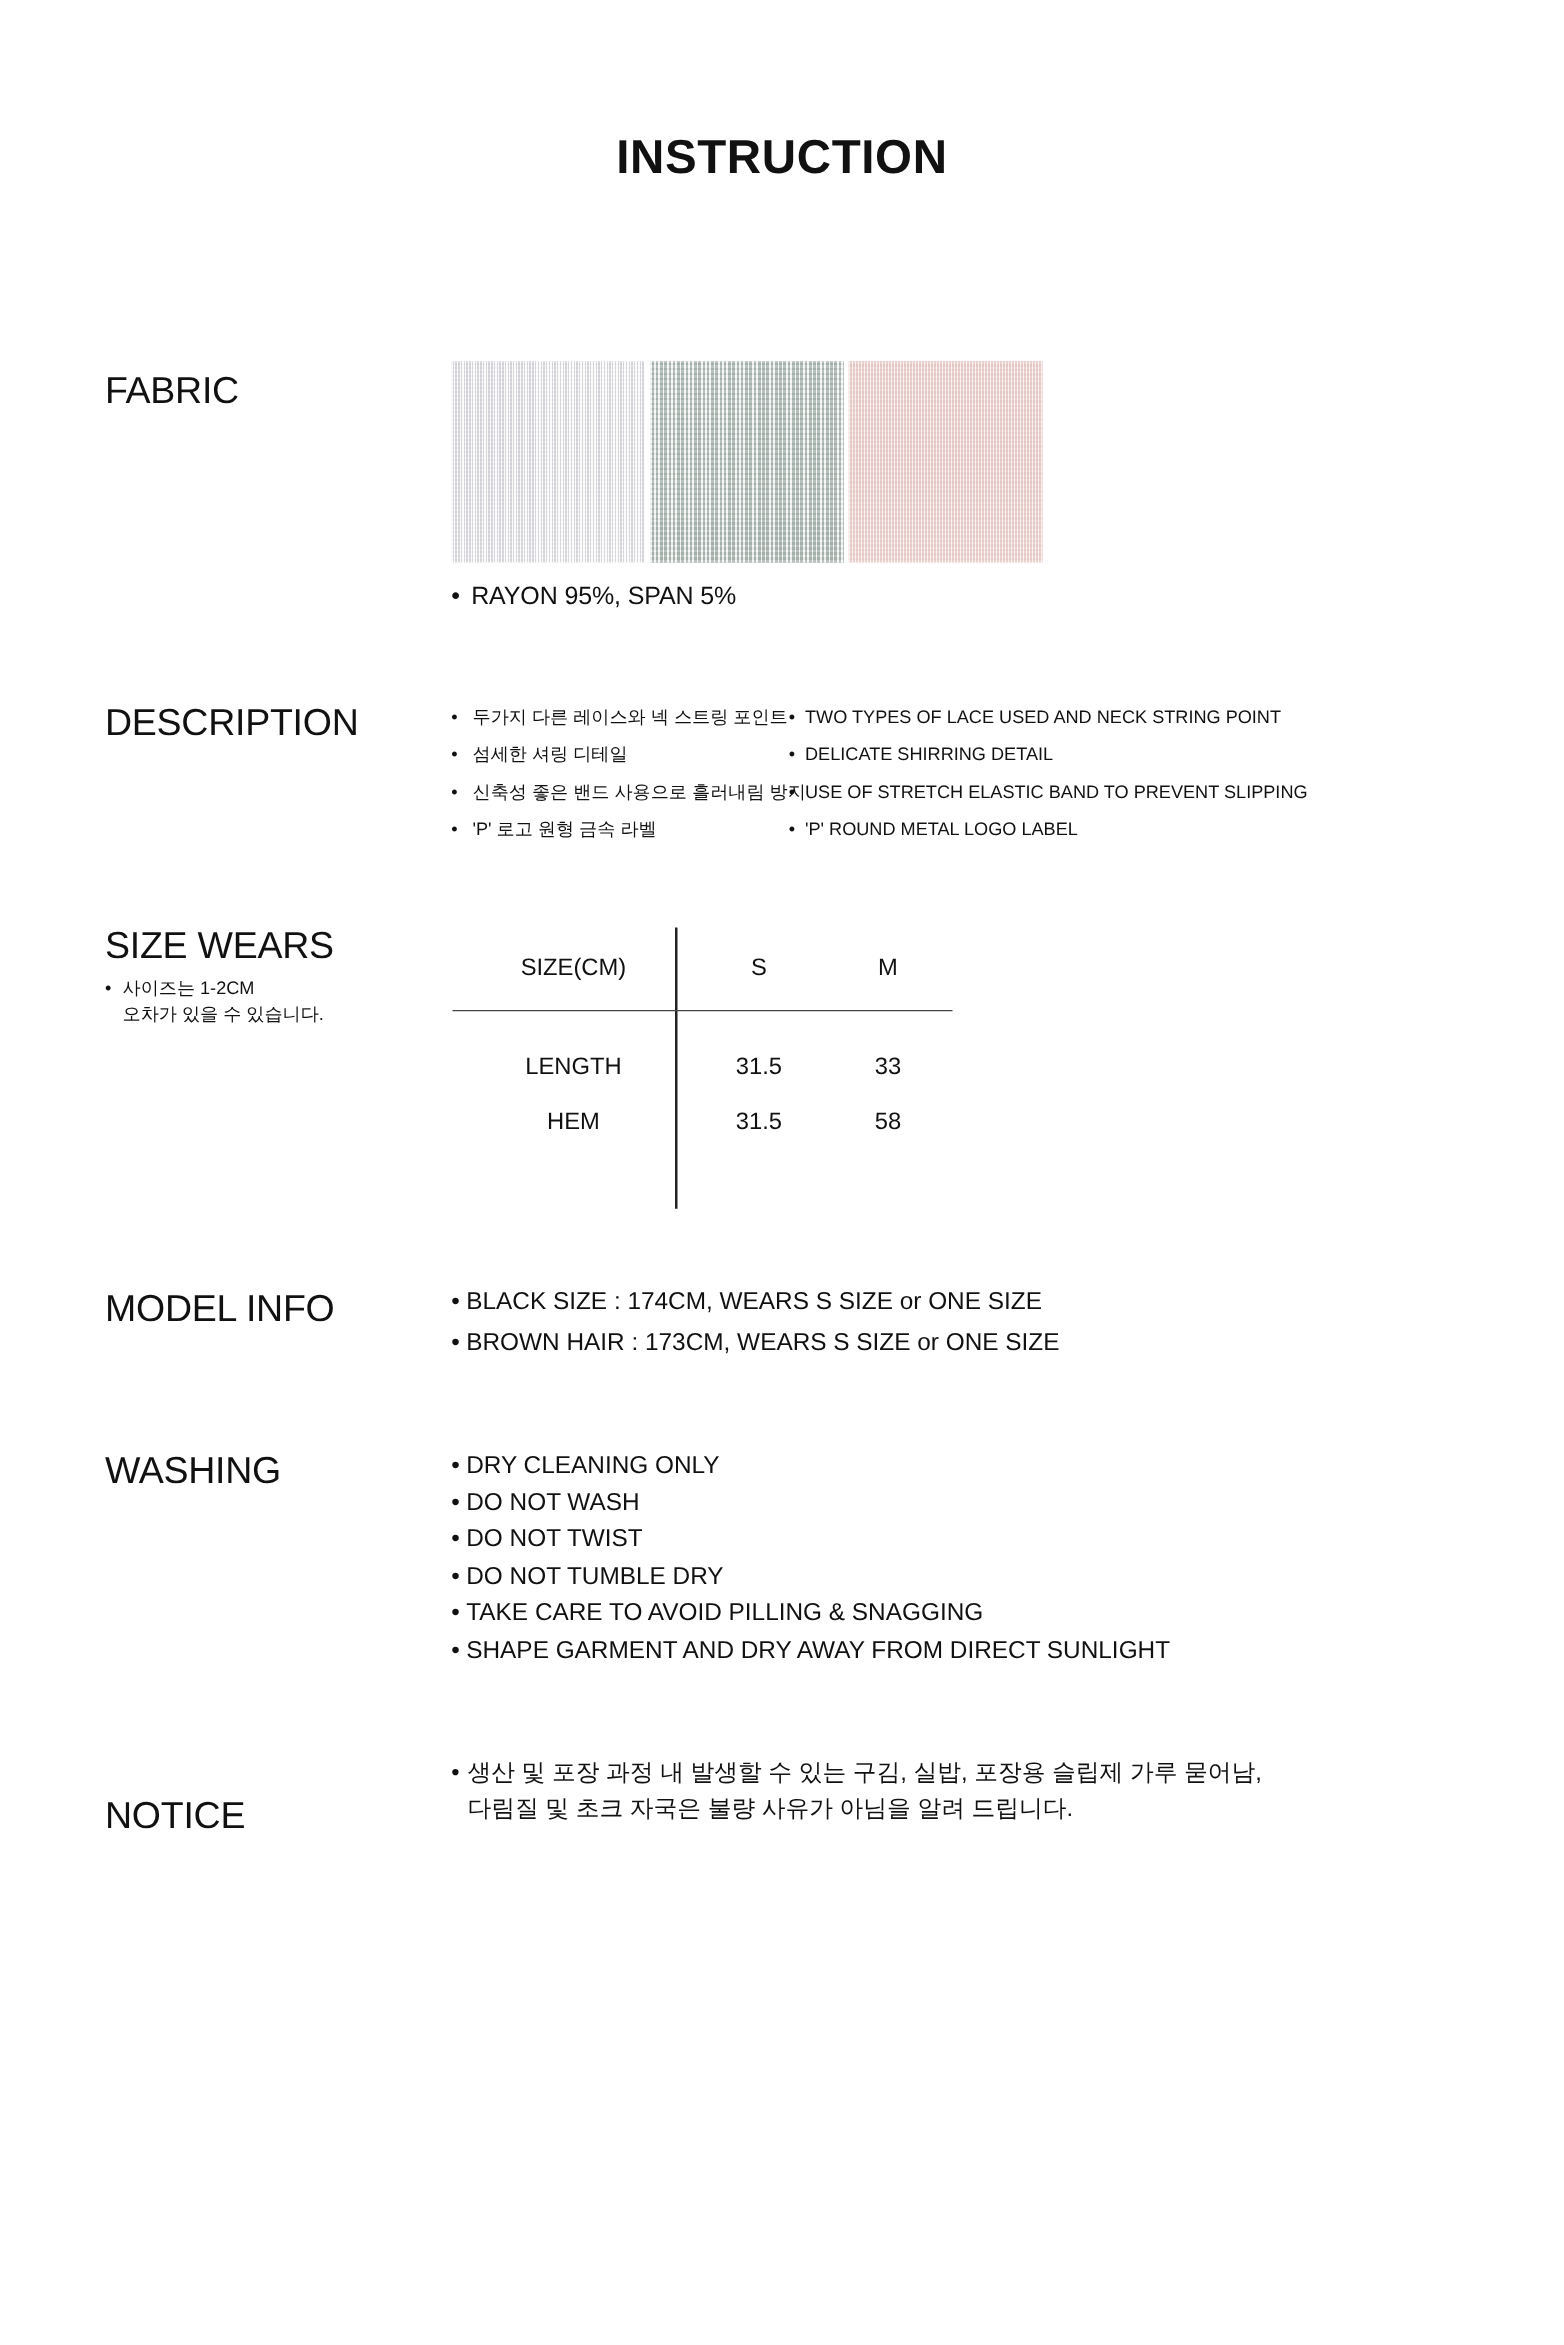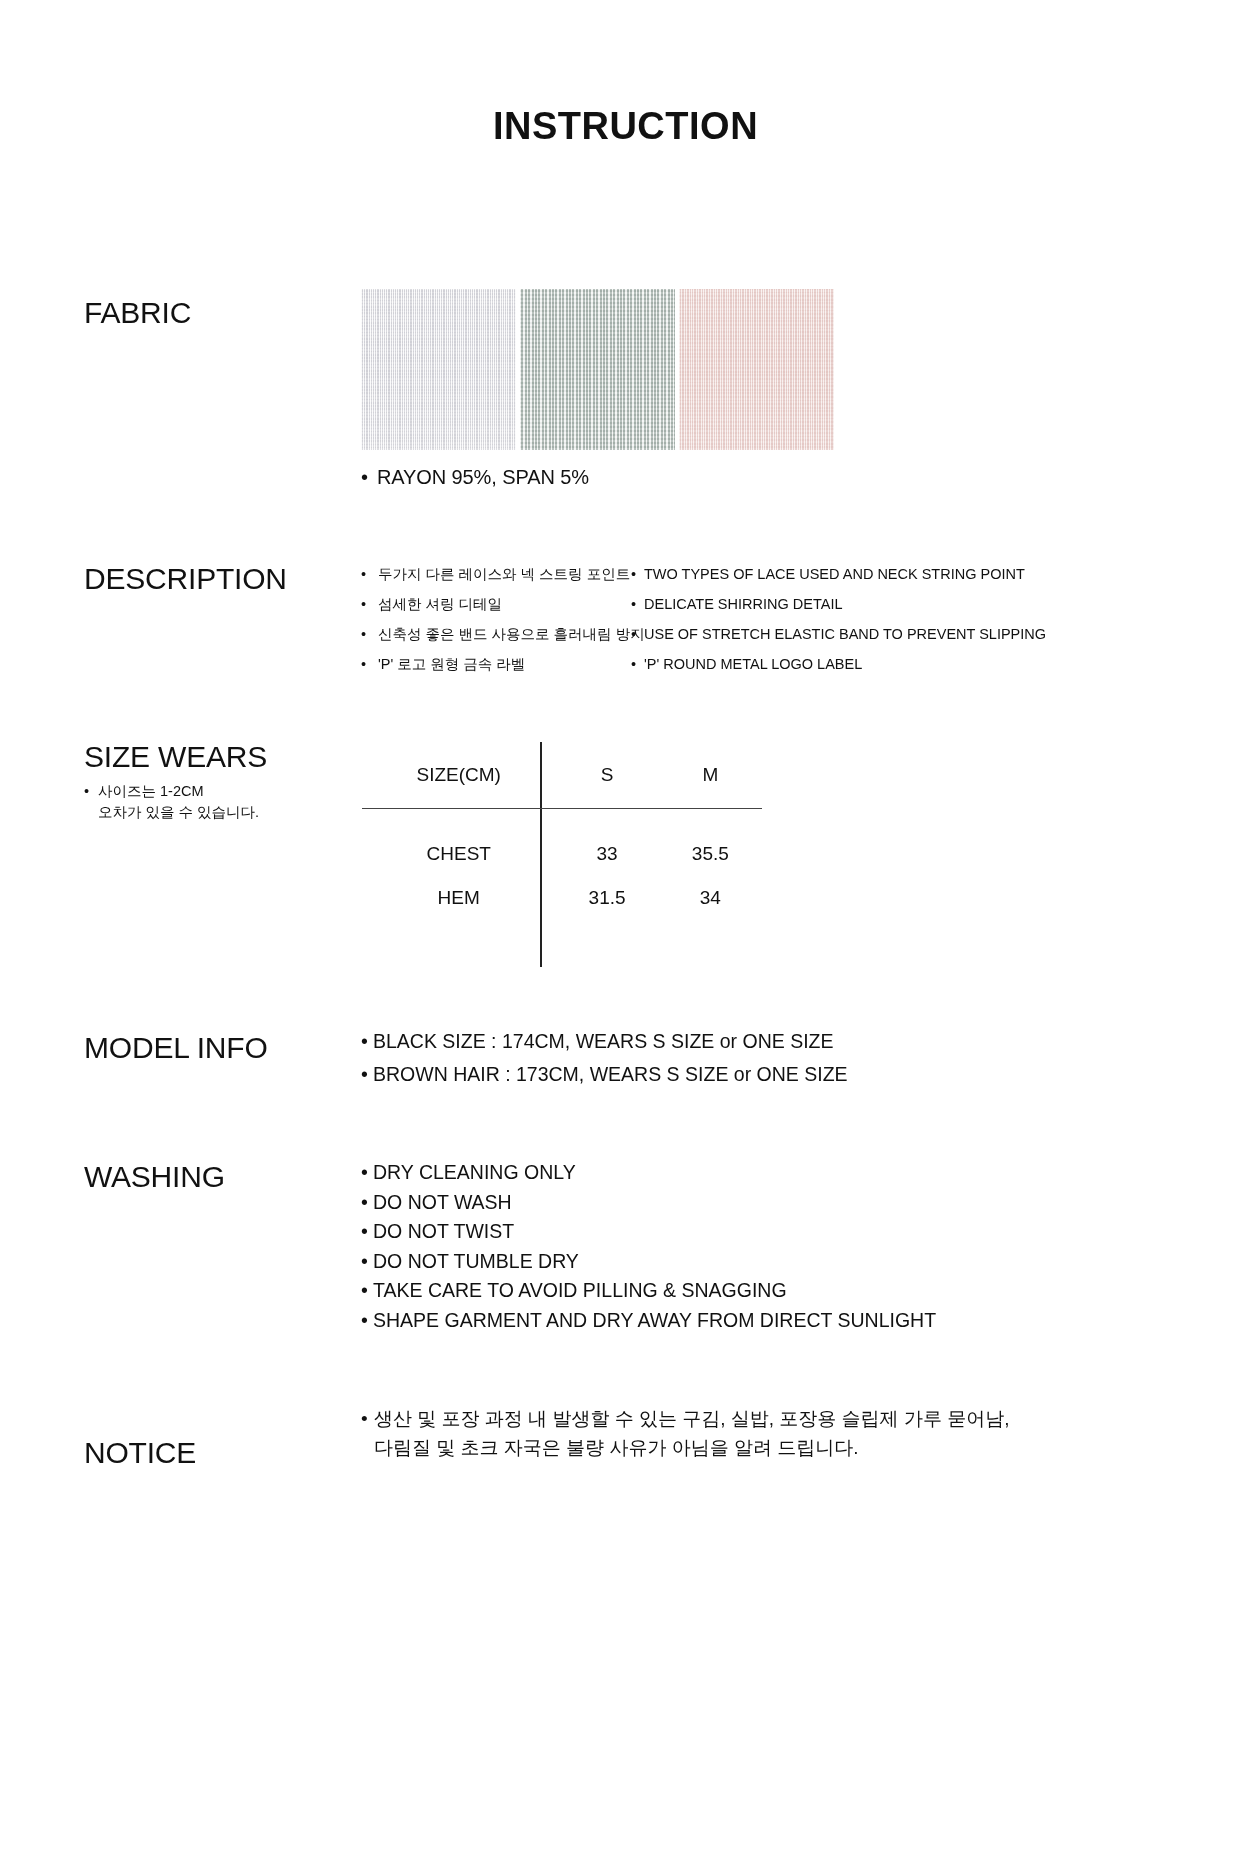--- a/index.html
+++ b/index.html
@@ -224,28 +224,28 @@
       <tbody>
           <tr class="st-head">
         <td class="label">SIZE(CM)</td>
         <td class="v">S</td>
         <td class="v">M</td>
       </tr>
       <tr class="st-body" style="height:24px;">
             <td colspan="3" style="height:22px;"></td>
           </tr>
       <tr class="st-body">
-        <td class="label">CHEST</td>
+        <td class="label">LENGTH</td>
+        <td class="v">31.5</td>
         <td class="v">33</td>
-        <td class="v">35.5</td>
       </tr>
       <tr class="st-body">
         <td class="label">HEM</td>
         <td class="v">31.5</td>
-        <td class="v">34</td>
+        <td class="v">58</td>
       </tr>
     </tbody>
       </table>
   </div>
 
   <div class="sec-head" style="top:1031px;">MODEL INFO</div>
 
   <div class="model-blk">
     <div class="row">
       <span class="dot">•</span>

